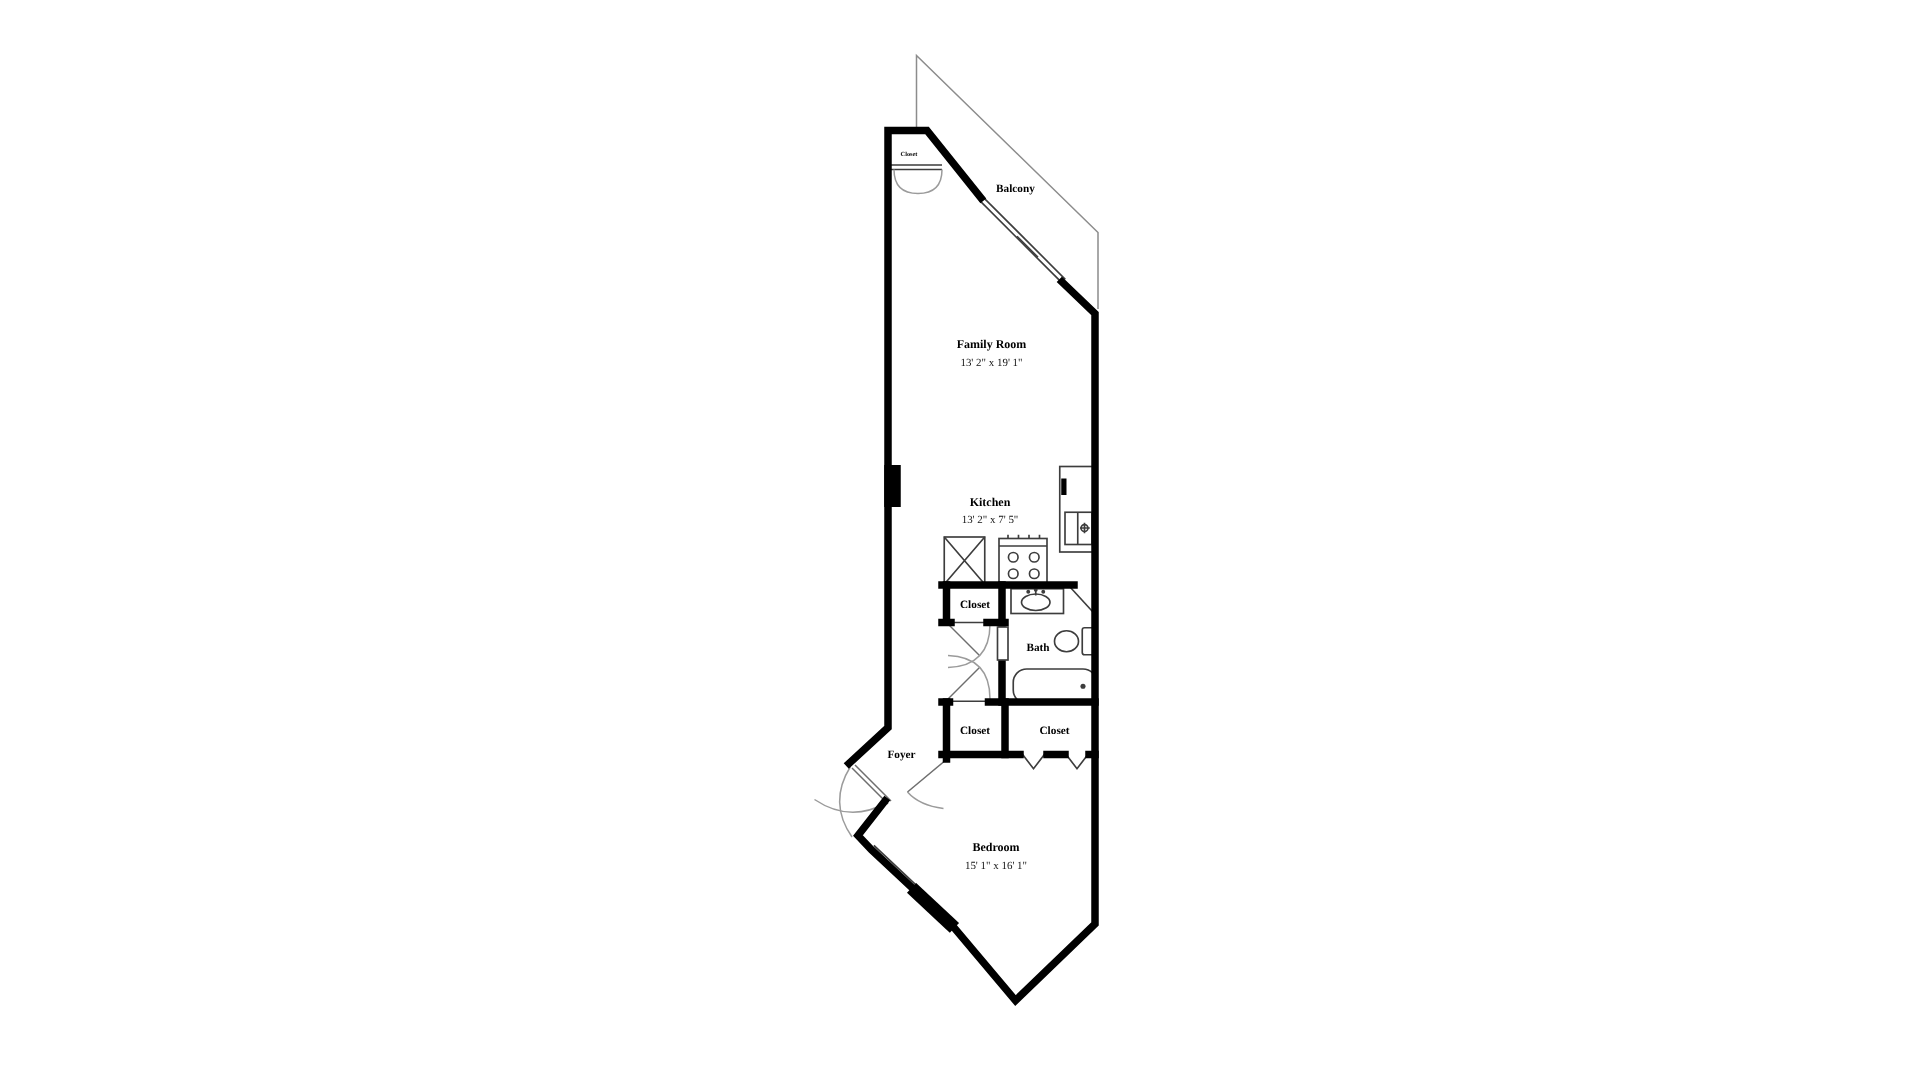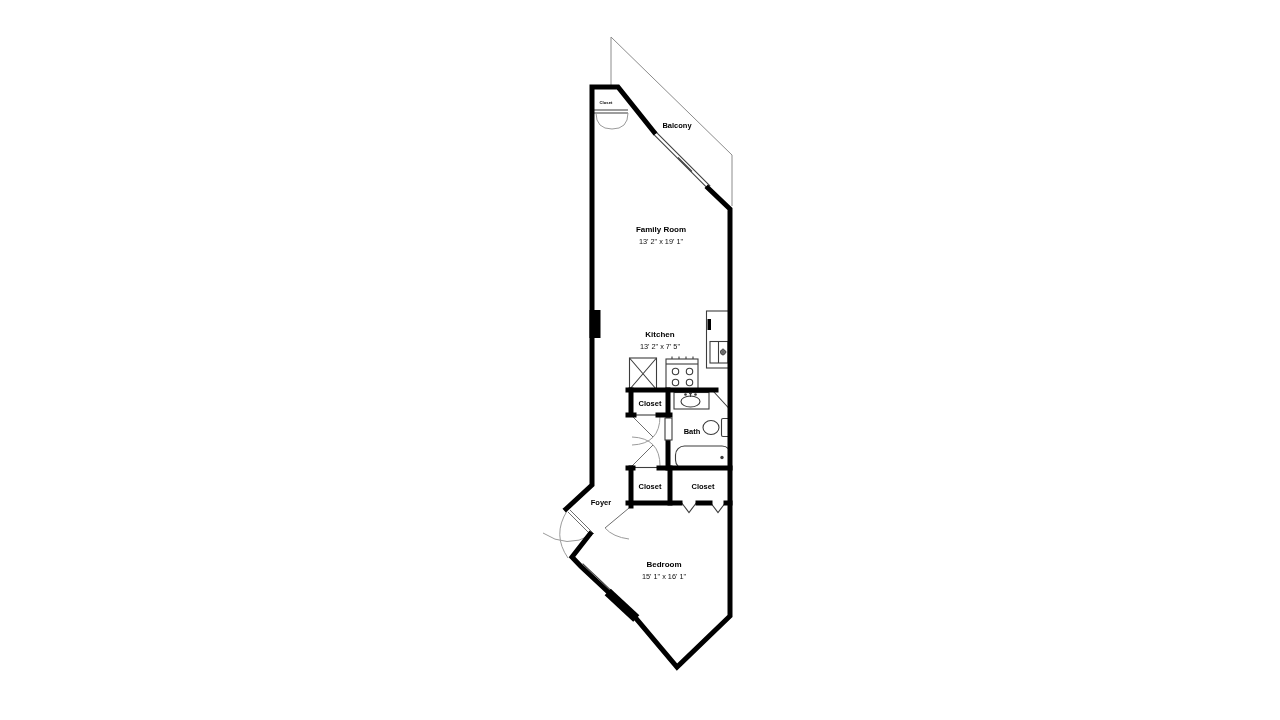--- a/index.html
+++ b/index.html
@@ -1,16 +1,16 @@
 <!DOCTYPE html>
 <html><head>
 <meta charset="utf-8">
 <style>
   html,body{margin:0;padding:0;}
-  .canvas{position:relative;width:1280px;height:720px;background:#ffffff;overflow:hidden;font-family:Liberation Sans, sans-serif;}
+  .canvas{position:relative;width:1280px;height:720px;background:#ffffff;overflow:hidden;font-family:Liberation Serif, serif;}
   svg{position:absolute;left:0;top:0;}
   .wall{stroke:#000000;fill:none;stroke-width:5;stroke-linecap:square;stroke-linejoin:miter;}
   .wall-thick{stroke:#000000;fill:none;stroke-width:9;stroke-linecap:square;}
   .thin{stroke:#3d3d3d;fill:none;stroke-width:1.1;}
   .fix{stroke:#3d3d3d;fill:#ffffff;stroke-width:1.1;}
   .arc{stroke:#9b9b9b;fill:none;stroke-width:1;}
   .leaf{stroke:#6e6e6e;fill:none;stroke-width:1;}
   .gray{stroke:#8c8c8c;fill:none;stroke-width:1;}
   .room-label{font-size:8px;font-weight:bold;fill:#000000;text-anchor:middle;}
   .room-label-sm{font-size:7.5px;font-weight:bold;fill:#000000;text-anchor:middle;}

